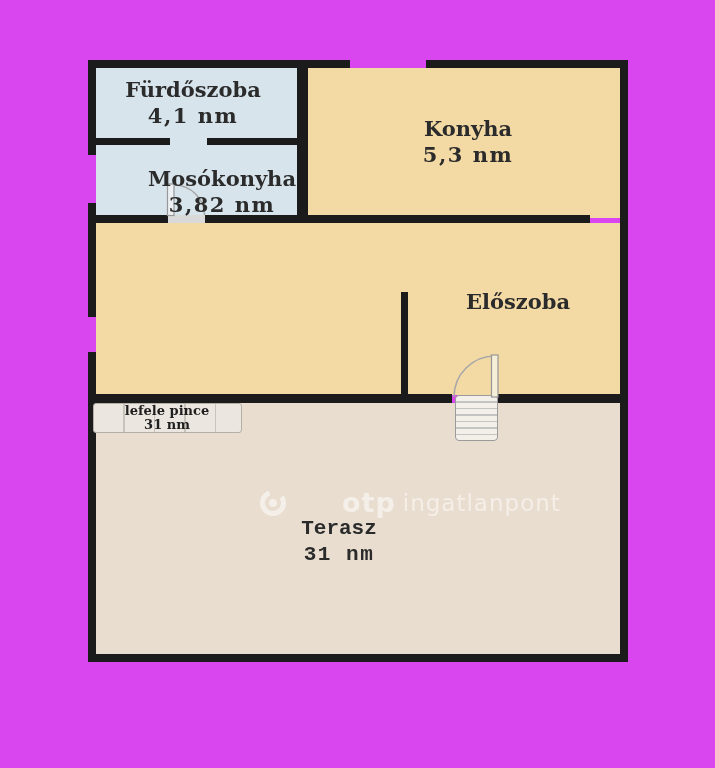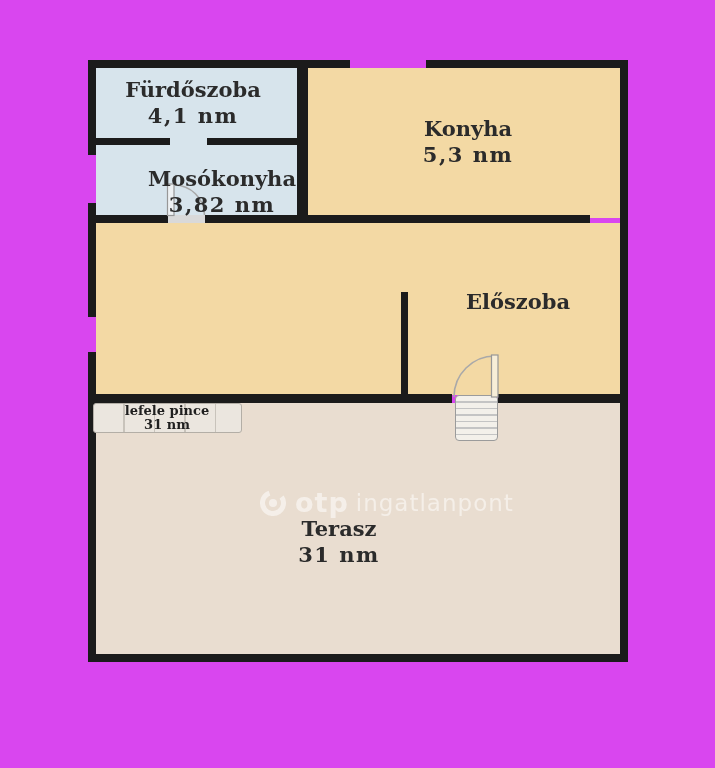--- a/index.html
+++ b/index.html
@@ -26,21 +26,21 @@
     color:var(--label-text,#2b2b2b);font-weight:bold;font-size:21px;line-height:26px;white-space:nowrap;}
   .label .lval{letter-spacing:1.5px;}
   .minilabel{position:absolute;transform:translateX(-50%);text-align:center;
     color:#1f1f1f;font-weight:bold;font-size:13px;line-height:14px;white-space:nowrap;}
   
   #overlay{position:absolute;left:0;top:0;pointer-events:none;}
   
   .watermark{position:absolute;left:258px;top:488px;display:flex;align-items:center;gap:7px;
     opacity:0.55;color:var(--watermark-white,#ffffff);
     font-family:"DejaVu Sans","Liberation Sans",sans-serif;}
-  .watermark .brand{font-size:27px;font-weight:bold;letter-spacing:1px;line-height:30px;}
+  .watermark .brand{font-size:27px;font-weight:bold;letter-spacing:1px;line-height:30px;margin-left:47px;}
   .watermark .suffix{font-size:23px;font-weight:400;letter-spacing:1px;opacity:.92;line-height:30px;}
 </style>
 </head>
 <body>
 
 <div id="screen">
 
   <div class="floor wet" style="left:96px;top:68px;width:202px;height:150px;"></div>
   <div class="floor dry" style="left:308px;top:68px;width:312px;height:150px;"></div>
   <div class="floor dry" style="left:96px;top:223px;width:524px;height:172px;"></div>
@@ -87,21 +87,21 @@
     <div class="lname">Mosókonyha</div>
     <div class="lval">3,82 nm</div>
   </div>
   <div class="label" style="left:468px;top:116px;">
     <div class="lname">Konyha</div>
     <div class="lval">5,3 nm</div>
   </div>
   <div class="label" style="left:518px;top:289px;">
     <div class="lname">Előszoba</div>
   </div>
-  <div class="label" style="left:339px;top:516px;">
+  <div class="label" style="left:339px;top:516px;font-family:Liberation Mono, monospace;">
     <div class="lname">Terasz</div>
     <div class="lval">31 nm</div>
   </div>
 
   <div class="minilabel" style="left:167px;top:404px;">
     <div>lefele pince</div>
     <div>31 nm</div>
   </div>
 
   <div class="watermark">

